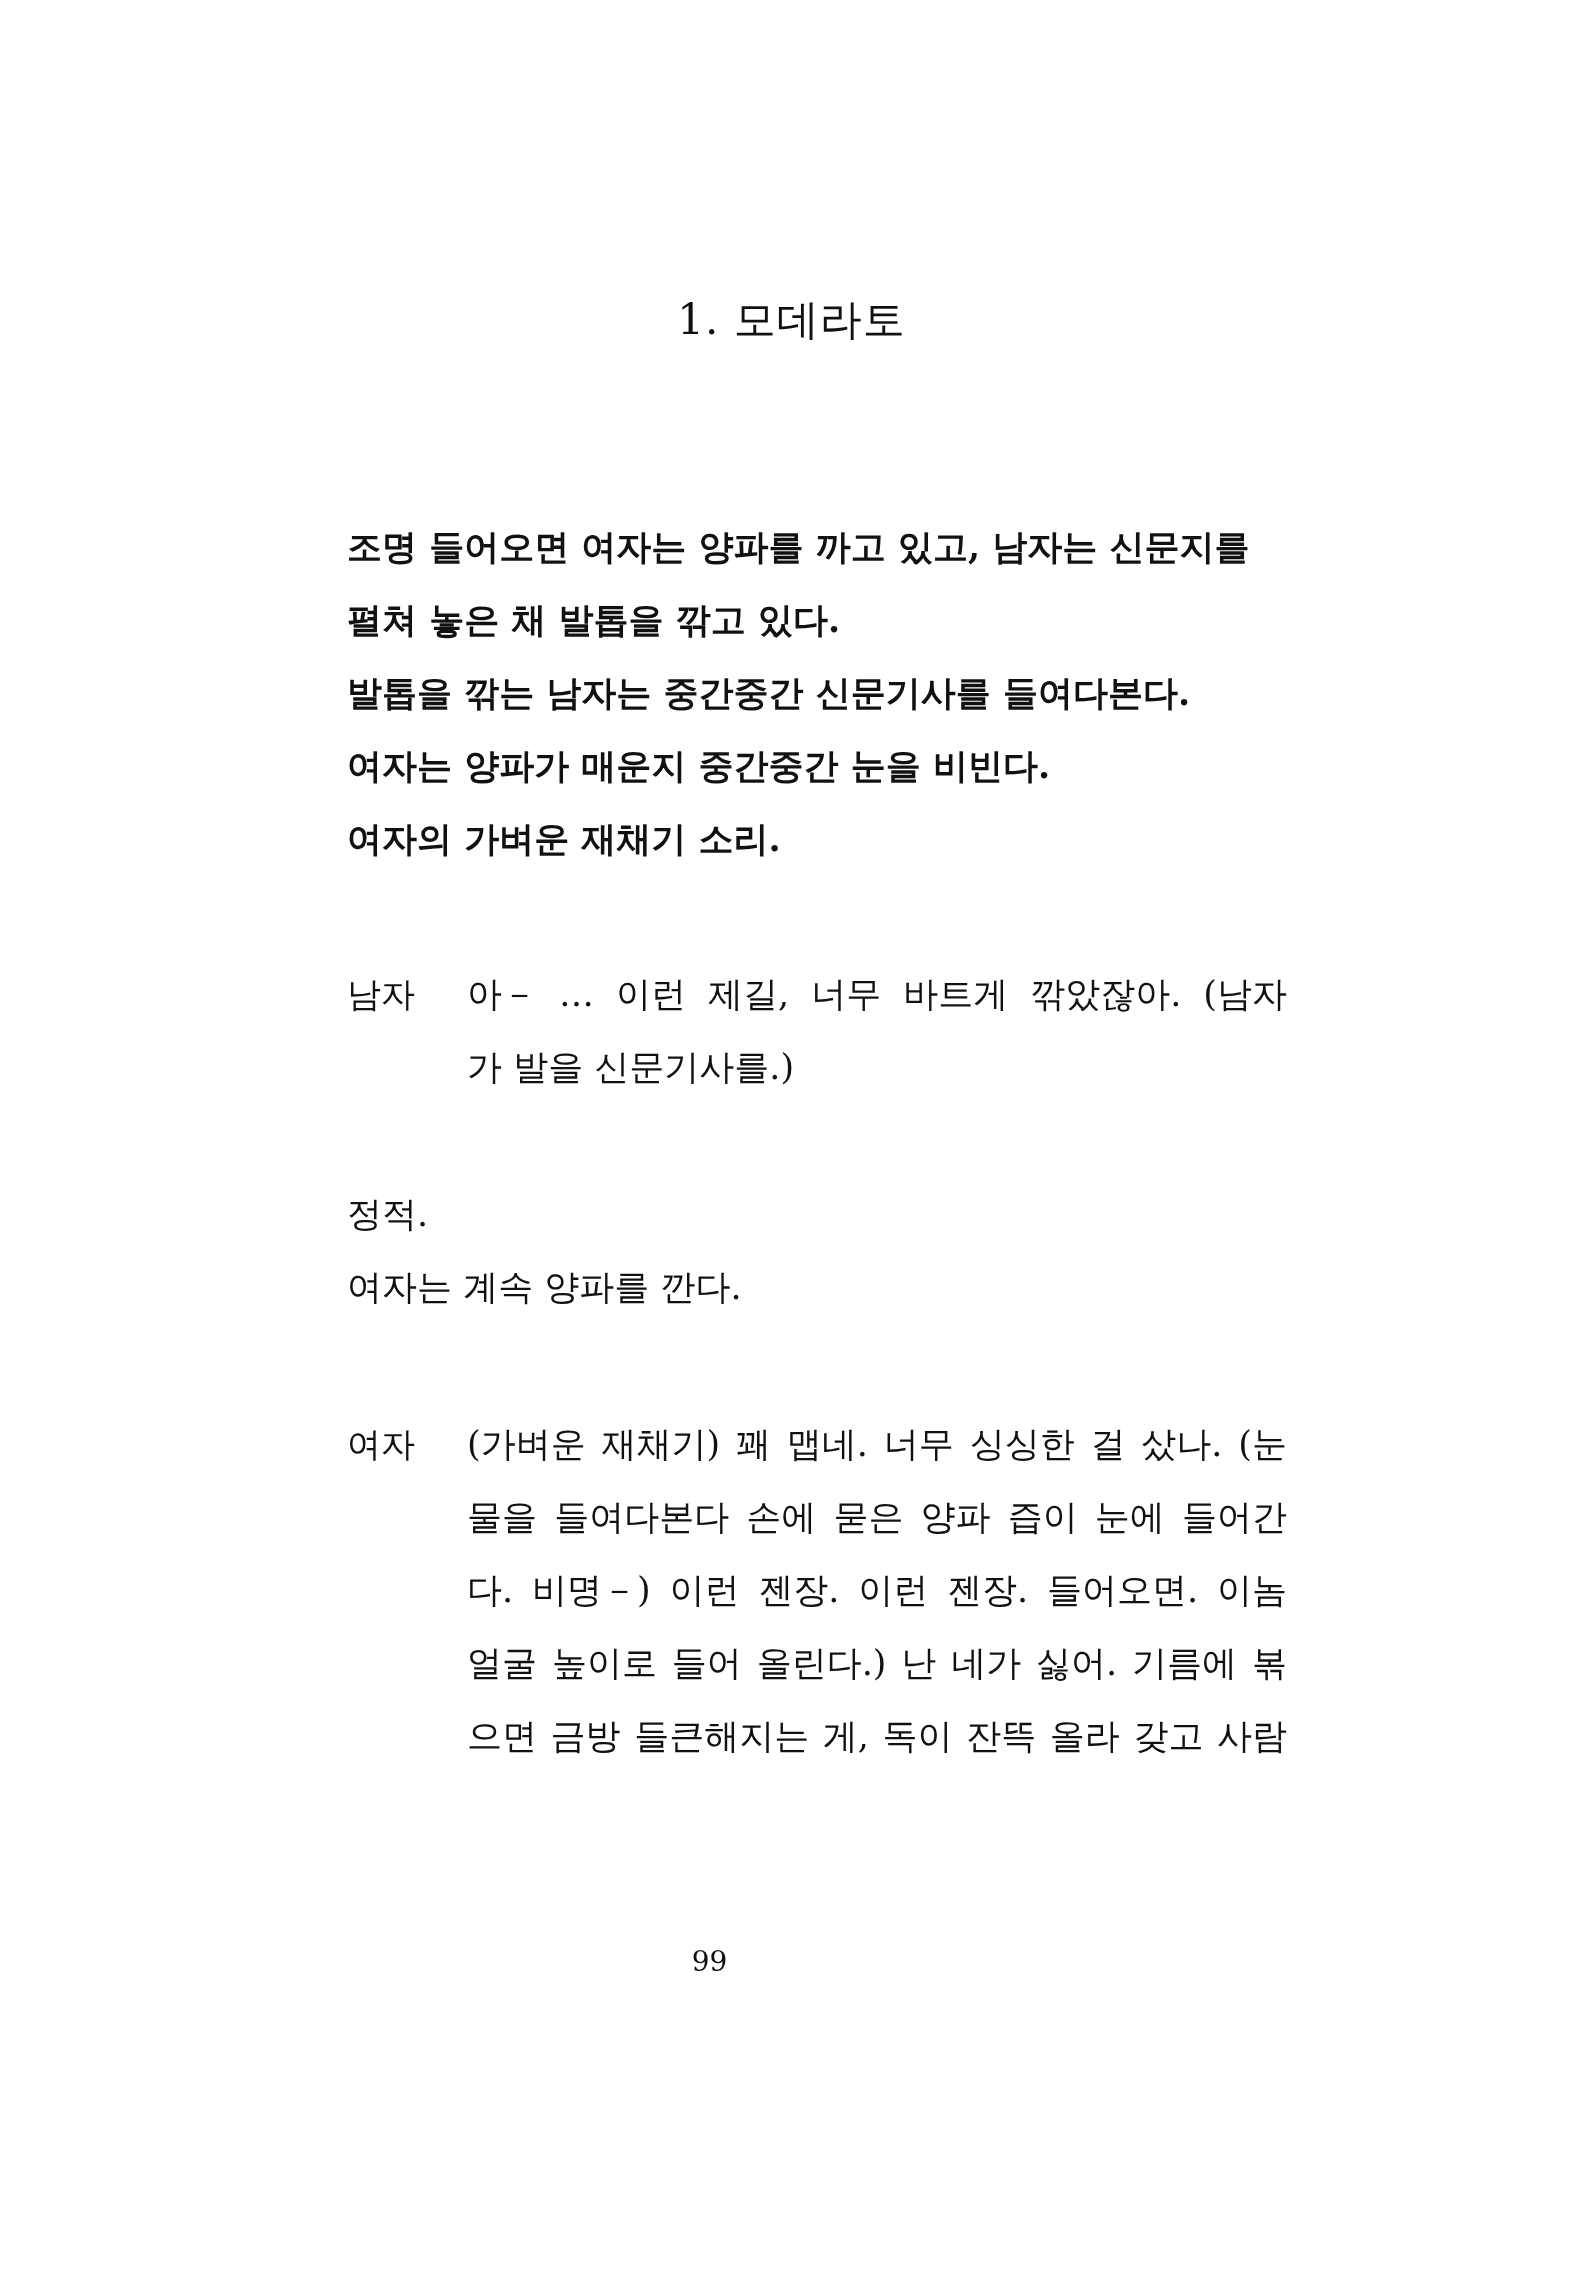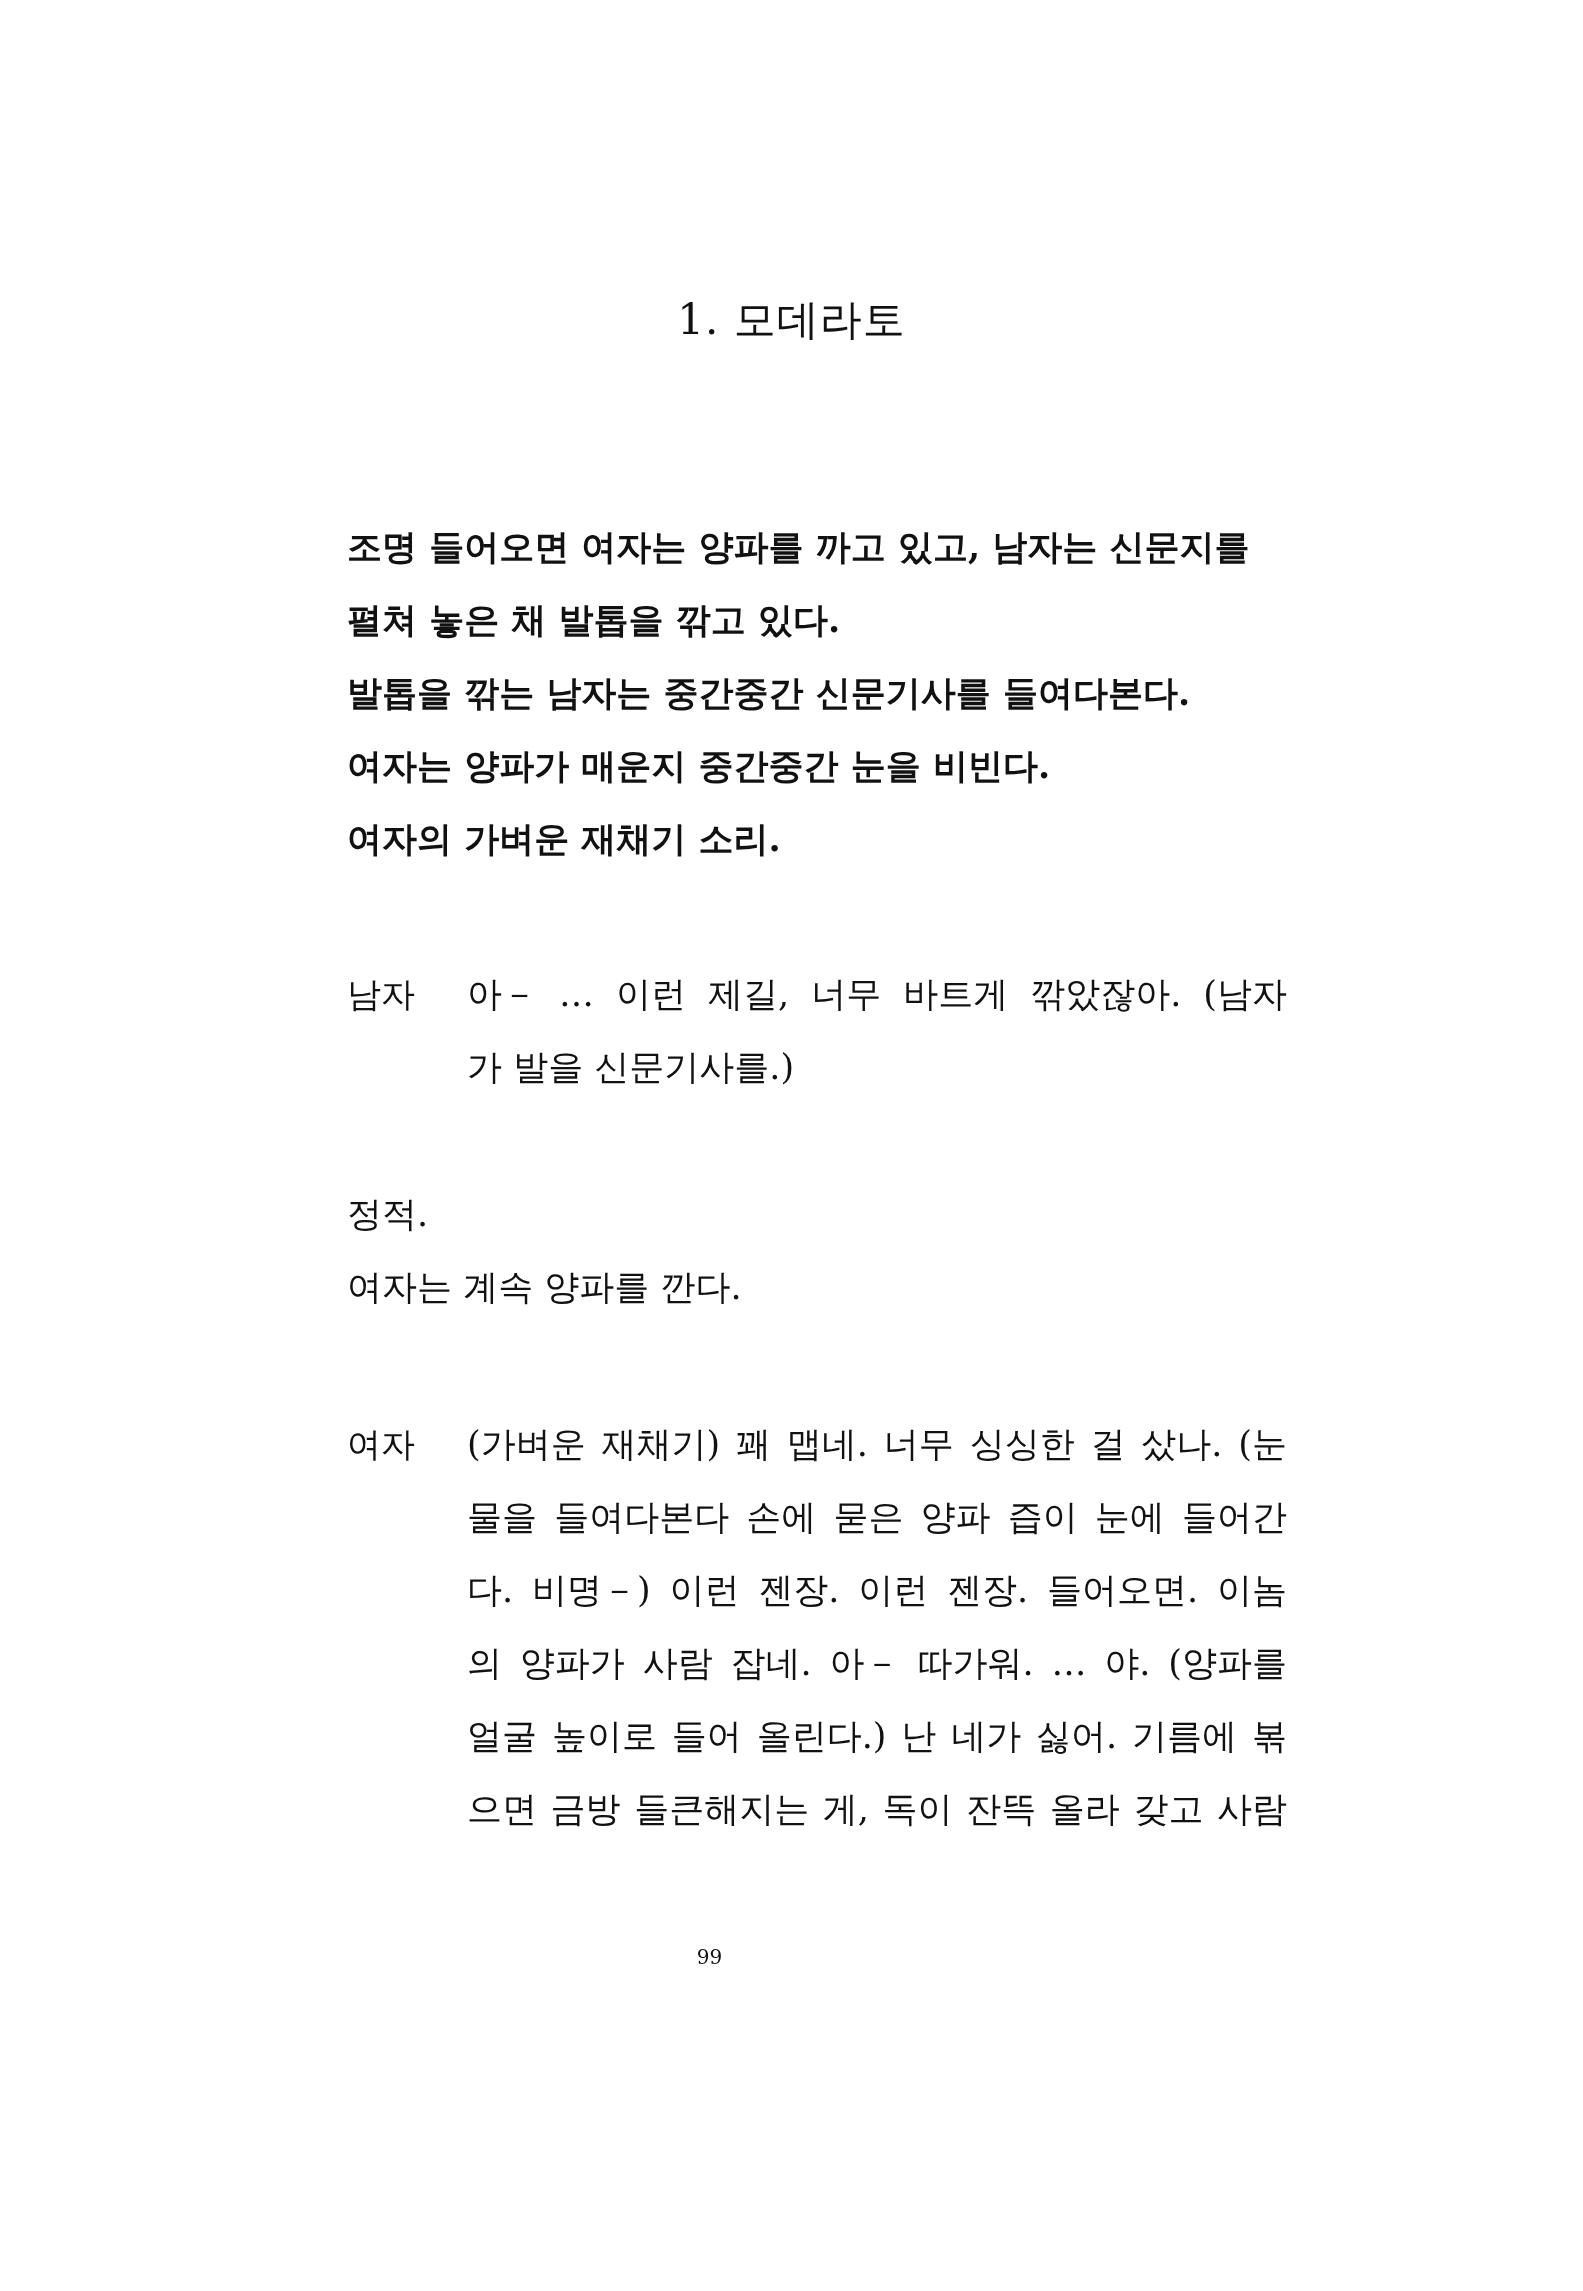--- a/index.html
+++ b/index.html
@@ -7,21 +7,21 @@
          font-family: "DejaVu Serif", "Liberation Serif", serif; color: #111111; }
   .title { position: absolute; left: 0; width: 1583px; top: 292px; text-align: center;
            font-size: 42px; letter-spacing: 1px; }
   .block { position: absolute; left: 347px; width: 940px; font-size: 35px; line-height: 73px; }
   .line { display: block; white-space: nowrap; }
   .dialogue { position: absolute; left: 347px; width: 940px; font-size: 35px; line-height: 73px; }
   .speaker { position: absolute; left: 0; top: 0; font-family: "DejaVu Sans", "Liberation Sans", sans-serif; font-size: 34px; }
   .speech { position: absolute; left: 120px; top: 0; width: 820px; }
   .speech .line { text-align: justify; text-align-last: justify; }
   .speech .line.last { text-align-last: left; }
-  .pagenum { position: absolute; left: 0; width: 1419px; top: 1945px; text-align: center; font-size: 20px; }
+  .pagenum { position: absolute; left: 0; width: 1419px; top: 1945px; text-align: center; font-size: 28px; }
 </style>
 </head>
 <body>
 
 <div>
 
   <div class="title">1. 모데라토</div>
 
   <div class="block" style="top:510px;font-weight:bold;">
     <span class="line">조명 들어오면 여자는 양파를 까고 있고, 남자는 신문지를</span>
@@ -43,21 +43,20 @@
     <span class="line">정적.</span>
     <span class="line">여자는 계속 양파를 깐다.</span>
   </div>
 
   <div class="dialogue" style="top:1408px; height:440px;">
     <span class="speaker">여자</span>
     <div class="speech">
       <span class="line">(가벼운 재채기) 꽤 맵네. 너무 싱싱한 걸 샀나. (눈</span>
       <span class="line">물을 들여다본다 손에 묻은 양파 즙이 눈에 들어간</span>
       <span class="line">다. 비명－) 이런 젠장. 이런 젠장. 들어오면. 이놈</span>
-      <span class="line">의 양파가 사람 잡네. 아－ 따가워. … 야. (양파를</span>
       <span class="line">얼굴 높이로 들어 올린다.) 난 네가 싫어. 기름에 볶</span>
       <span class="line">으면 금방 들큰해지는 게, 독이 잔뜩 올라 갖고 사람</span>
     </div>
   </div>
 
   <div class="pagenum">99</div>
 
 </div>
 
 </body></html>

